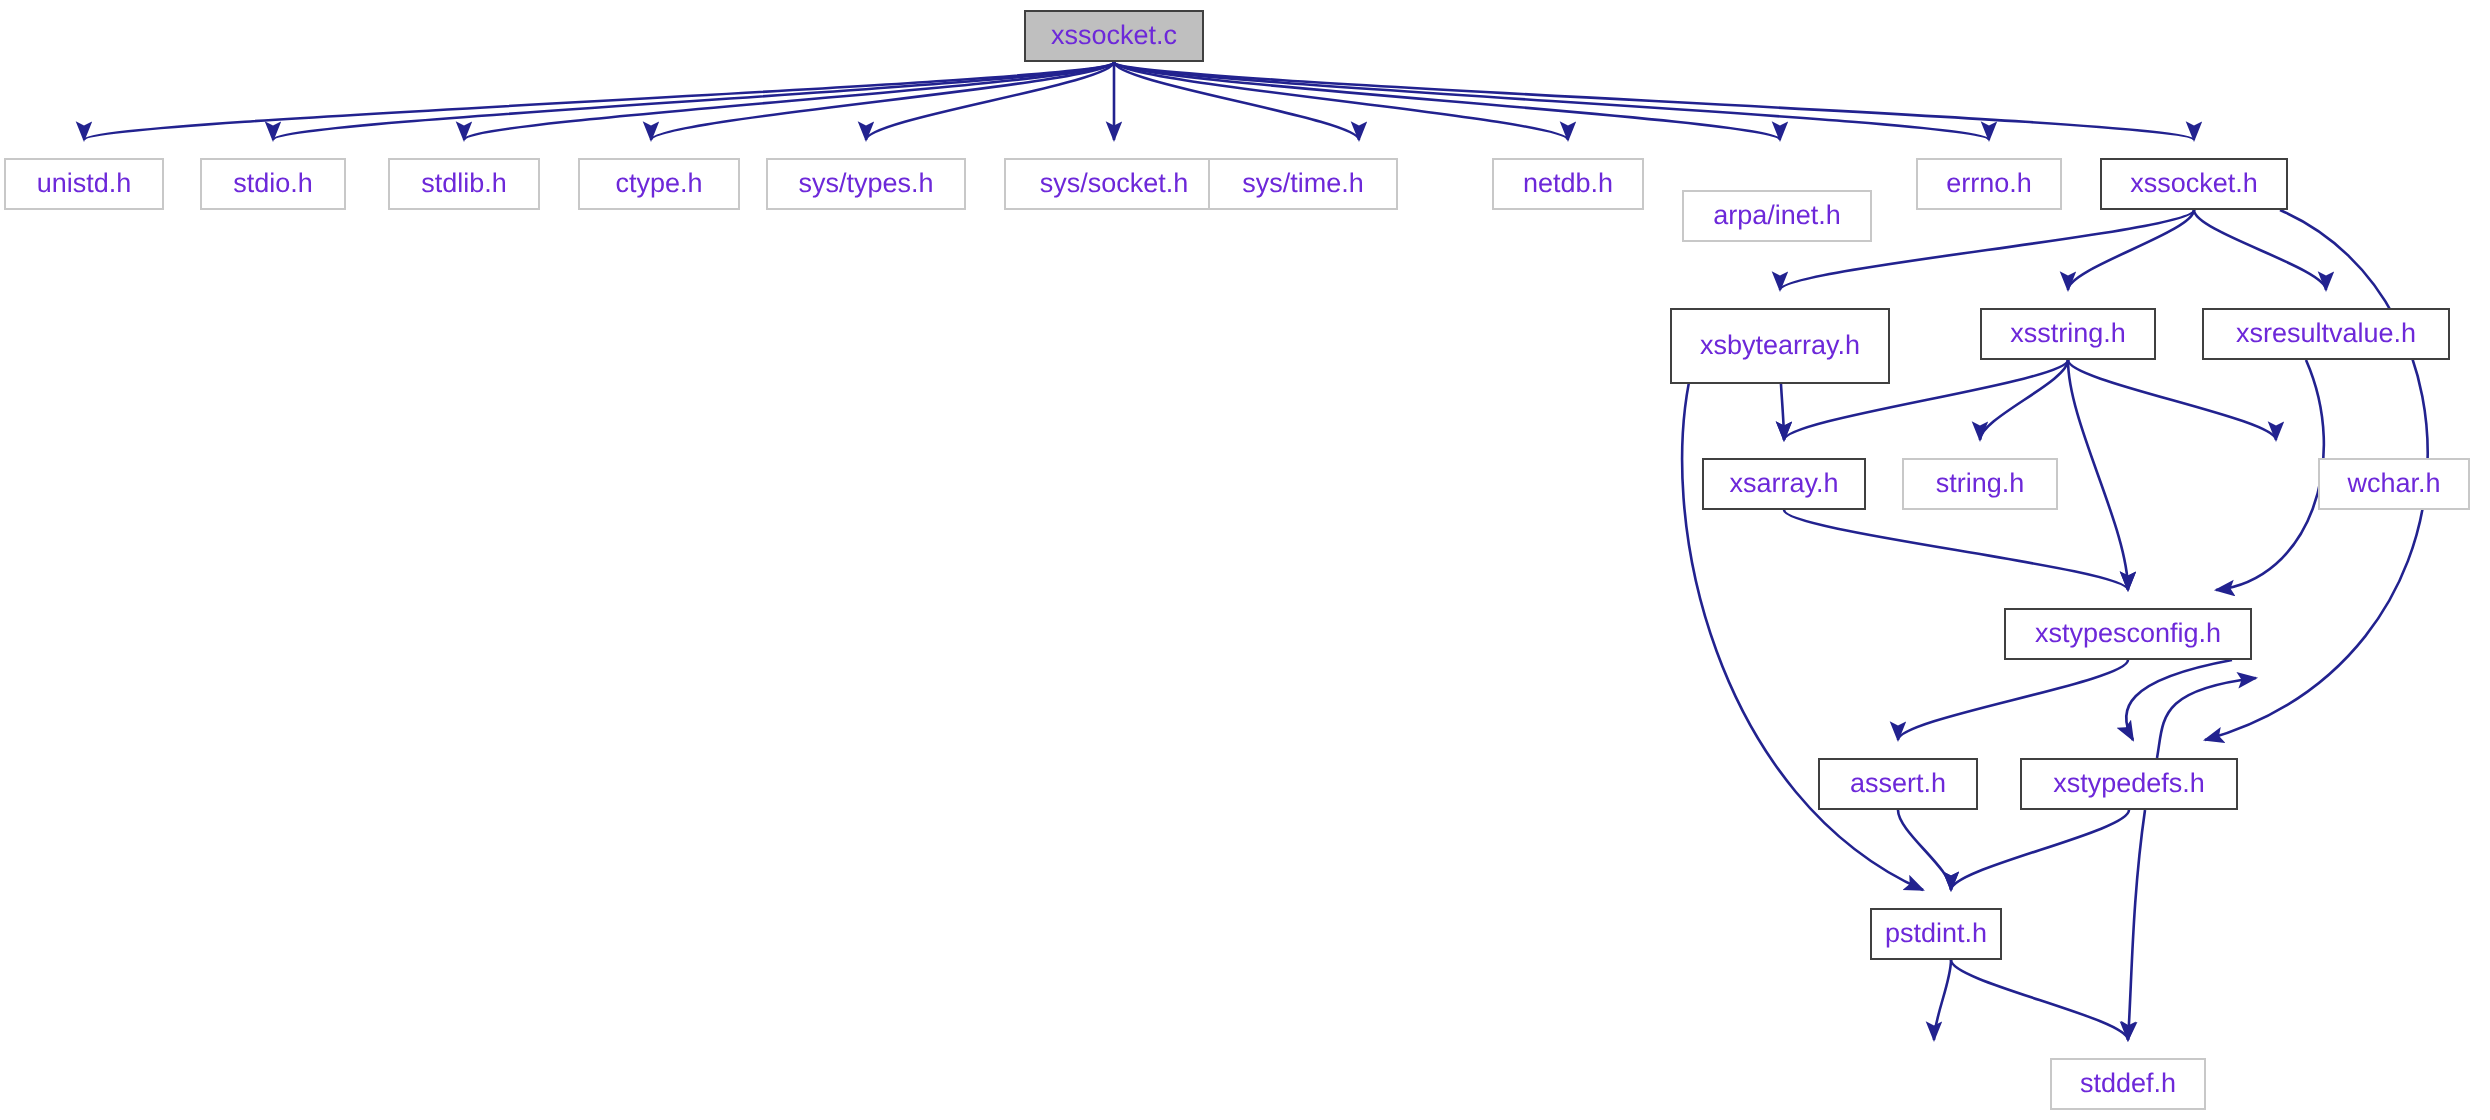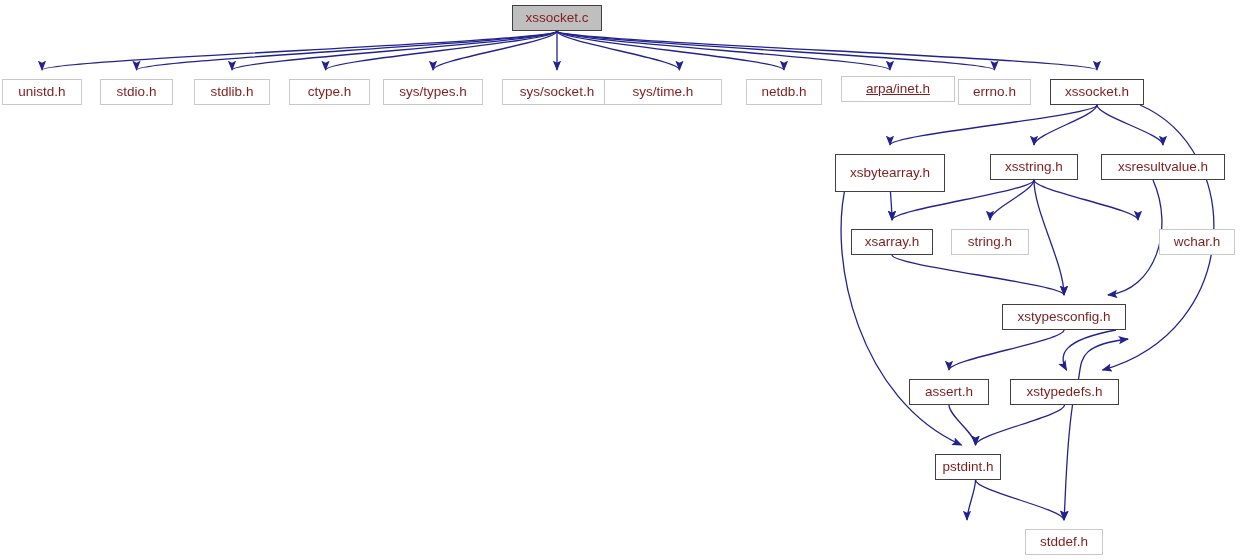--- a/index.html
+++ b/index.html
@@ -1,21 +1,21 @@
 <!DOCTYPE html>
 <html><head>
 <meta charset="utf-8">
 <style>
   html,body{margin:0;padding:0;background:#ffffff;}
   #canvas{position:relative;width:1245px;height:560px;background:#ffffff;
           font-family:"Liberation Sans", sans-serif;overflow:hidden;}
   svg.edges{position:absolute;left:0;top:0;width:1245px;height:560px;pointer-events:none;}
   .node{position:absolute;box-sizing:border-box;display:flex;align-items:center;
         justify-content:center;background:#ffffff;white-space:nowrap;
-        font-size:13.5px;color:#7f1d1d;letter-spacing:0px;}
+        font-size:13.5px;color:#6d28d9;letter-spacing:0px;}
   .node.sys{border:1px solid #c8c8c8;}
   .node.proj{border:1.6px solid #404040;}
   .node.root{border:1.6px solid #404040;background:#bfbfbf;}
   .node span{display:block;line-height:1;}
 </style>
 </head>
 <body>
 
 <div id="canvas">
   <svg class="edges" viewBox="0 0 1245 560" xmlns="http://www.w3.org/2000/svg">
@@ -73,27 +73,27 @@
       </div>
       <div class="node sys" style="left: 289px; top: 79px; width: 81px; height: 26px;">
         <span>ctype.h</span>
       </div>
       <div class="node sys" style="left: 383px; top: 79px; width: 100px; height: 26px;">
         <span>sys/types.h</span>
       </div>
       <div class="node sys" style="left: 502px; top: 79px; width: 110px; height: 26px;">
         <span>sys/socket.h</span>
       </div>
-      <div class="node sys" style="left: 604px; top: 79px; width: 118px; height: 26px;">
+      <div class="node sys" style="left: 604px; top: 79px; width: 95px; height: 26px;">
         <span>sys/time.h</span>
       </div>
       <div class="node sys" style="left: 746px; top: 79px; width: 76px; height: 26px;">
         <span>netdb.h</span>
       </div>
-      <div class="node sys" style="left: 841px; top: 76px; width: 114px; height: 26px; text-decoration: underline;">
+      <div class="node sys" style="left: 841px; top: 95px; width: 95px; height: 26px;">
         <span>arpa/inet.h</span>
       </div>
       <div class="node sys" style="left: 958px; top: 79px; width: 73px; height: 26px;">
         <span>errno.h</span>
       </div>
       <div class="node proj" style="left: 1050px; top: 79px; width: 94px; height: 26px;">
         <span>xssocket.h</span>
       </div>
       <div class="node proj" style="left: 835px; top: 154px; width: 110px; height: 38px; justify-content: center;">
         <span>xsbytearray.h</span>

